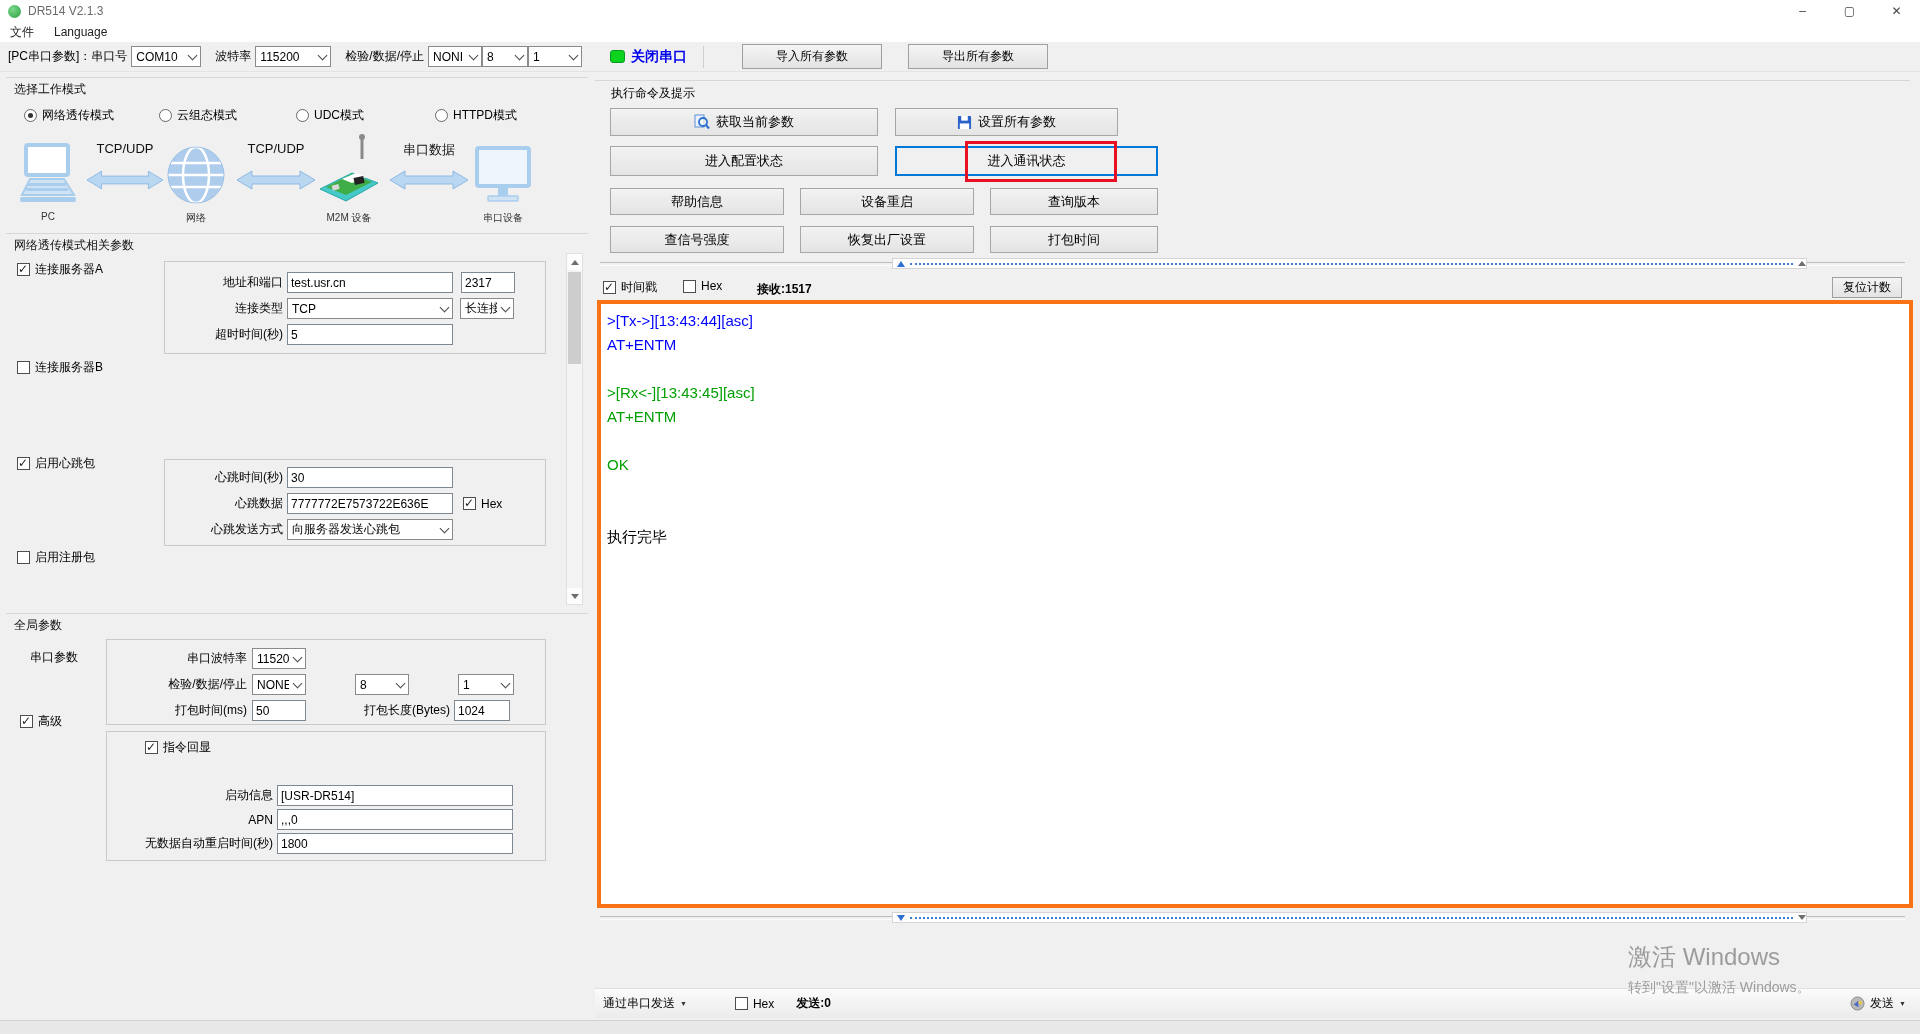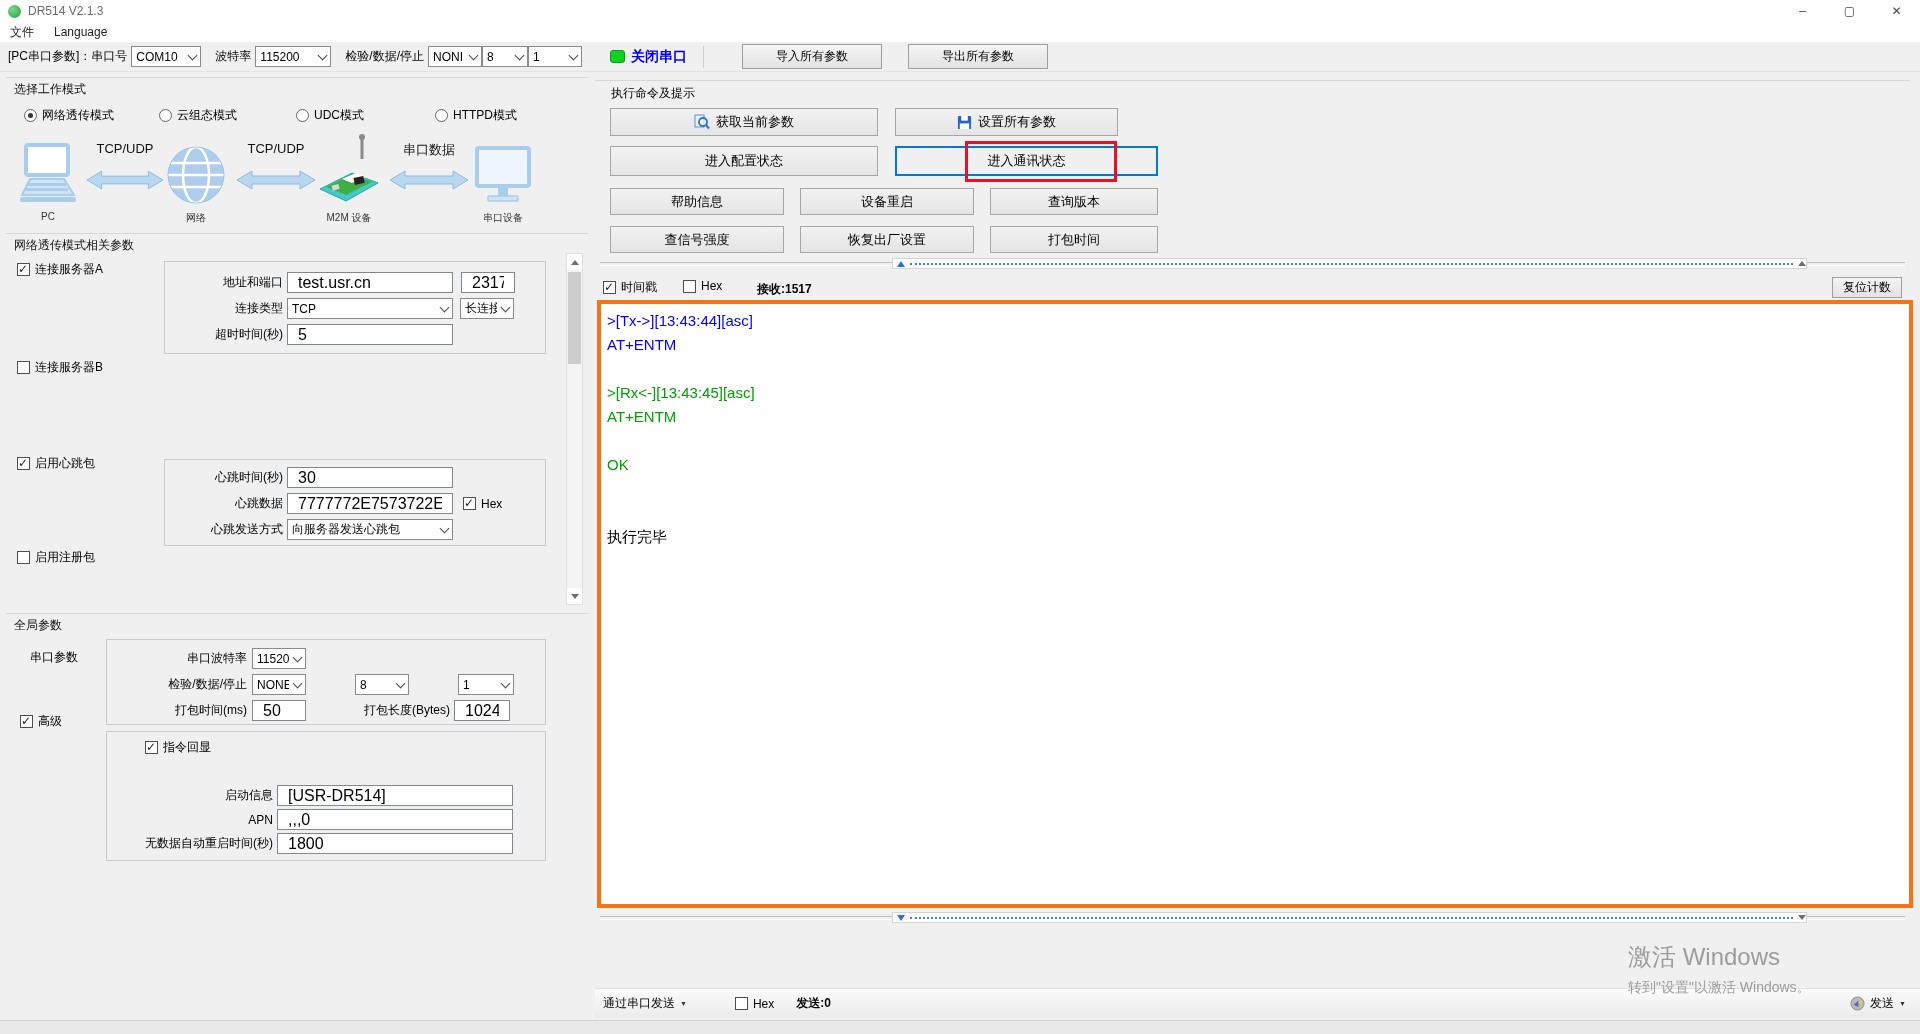--- a/index.html
+++ b/index.html
@@ -32,22 +32,22 @@
   .vsep{width:1px;height:22px;background:#cfcfcf;margin:0 16px;}
 
   
   .cb{width:13px;height:13px;border:1px solid #4d4d4d;background:#fff;display:inline-block;
       position:relative;flex:none;box-sizing:border-box;}
   .cb.checked::after{content:"✓";position:absolute;left:0px;top:-2px;font-size:12px;font-weight:bold;color:#1a1a1a;}
   .radio{width:13px;height:13px;border:1px solid #666;border-radius:50%;background:#fff;display:inline-block;
          position:relative;flex:none;box-sizing:border-box;}
   .radio.checked::after{content:"";position:absolute;left:3px;top:3px;width:5px;height:5px;border-radius:50%;background:#333;}
   .cb-row{display:flex;align-items:center;gap:5px;white-space:nowrap;}
-  .input{height:21px;border:1px solid #7f8790;background:#fff;padding:0 10px;box-sizing:border-box;
-         font-family:"Liberation Sans","DejaVu Sans",sans-serif;font-size:16px;color:#000;}
+  .input{height:21px;border:1px solid #7f8790;background:#fff;padding:0 3px;box-sizing:border-box;
+         font-family:"Liberation Sans","DejaVu Sans",sans-serif;font-size:12px;color:#000;}
   .panel{border:1px solid #c9c9c9;}
   .frow{position:absolute;height:21px;display:flex;align-items:center;}
   .flabel{text-align:right;white-space:nowrap;}
   .group-title{position:absolute;left:8px;top:4px;color:#111;}
   .group-topline{position:absolute;left:0;right:0;top:0;border-top:1px solid #d7d7d7;}
 
   
   .node-label{position:absolute;color:#333;font-size:10px;text-align:right;transform:translateX(-50%);white-space:nowrap;}
   .link-label{position:absolute;color:#111;font-size:13px;font-weight:normal;text-align:center;transform:translateX(-50%);white-space:nowrap;}
 

